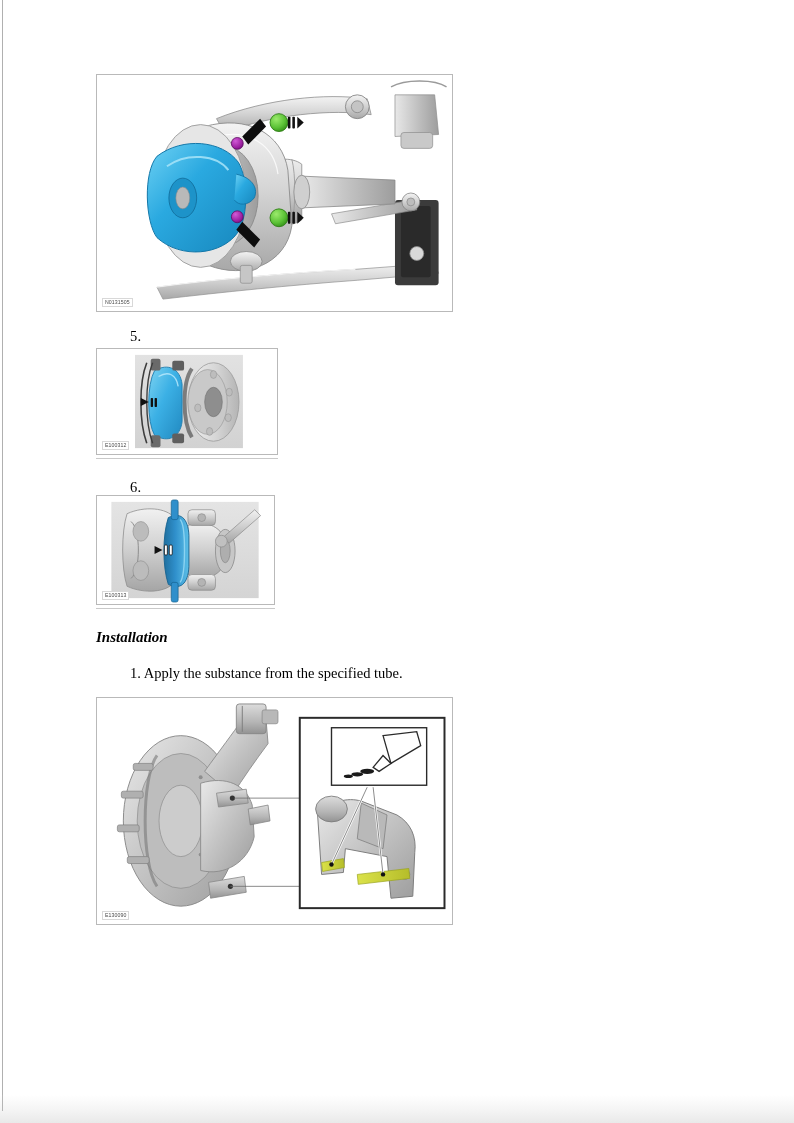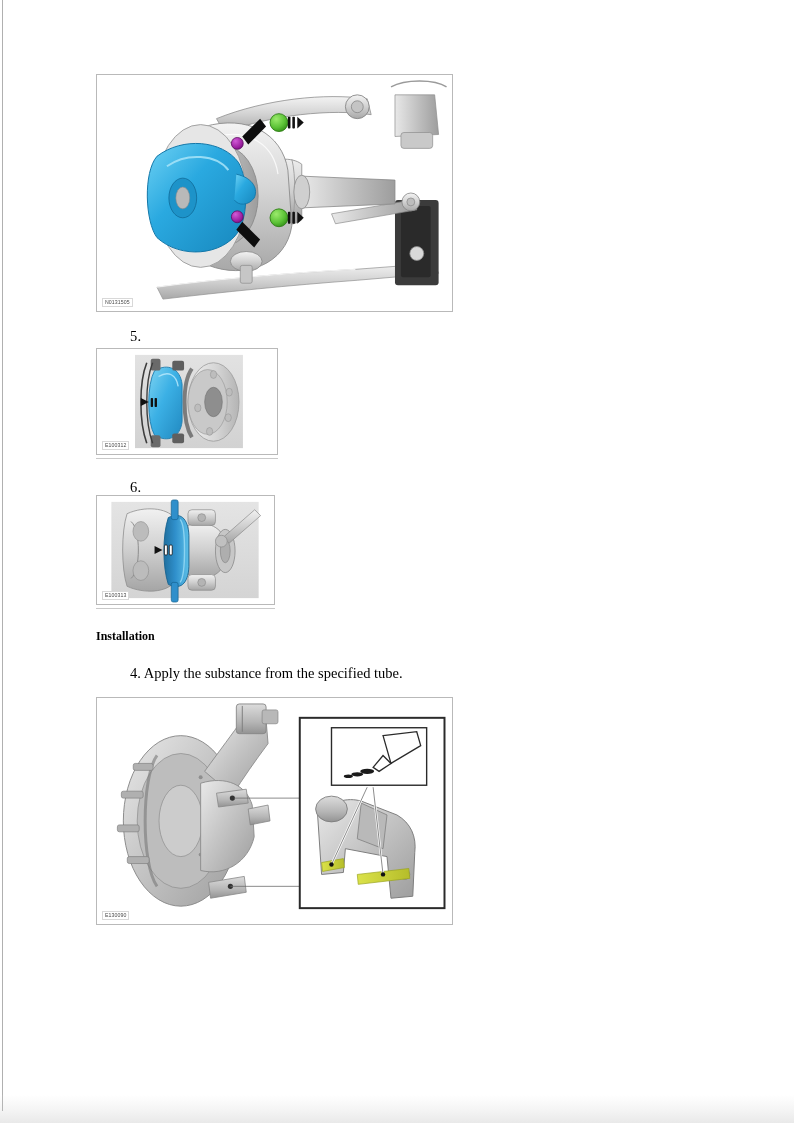--- a/index.html
+++ b/index.html
@@ -45,22 +45,23 @@
   
   .step-num {
     position: absolute;
     font-size: 14.5px;
     line-height: 1;
     letter-spacing: 0.2px;
   }
   .section-heading {
     position: absolute;
     font-weight: bold;
-    font-size: 12px;
+    font-size: 15px;
     line-height: 1;
+    font-style: italic;
   }
   .step-text {
     position: absolute;
     font-size: 14.5px;
     line-height: 1.2;
     white-space: nowrap;
   }
 
   
   .figure {
@@ -317,21 +318,21 @@
         <rect x="68" y="50" width="3" height="10" rx="0.8" fill="#ffffff" stroke="#111111" stroke-width="0.8"></rect>
         <rect x="73" y="50" width="3" height="10" rx="0.8" fill="#ffffff" stroke="#111111" stroke-width="0.8"></rect>
       </g>
     </svg>
     <div class="fig-label">E100313</div>
   </div>
   <div style="position:absolute; left:96px; top:608px; width:179px; height:1px; background:#c9c9c9;"></div>
 
   <div class="section-heading" style="left:96px; top:630px;">Installation</div>
 
-  <div class="step-text" style="left:130px; top:665px;">4. Apply the substance from the specified tube.</div>
+  <div class="step-text" style="left:130px; top:665px;">1. Apply the substance from the specified tube.</div>
 
   <div class="figure" style="left:96px; top:697px; width:357px; height:228px;">
     <svg class="fig-canvas" viewBox="0 0 357 228">
       <defs>
         <linearGradient id="giMetal" x1="0" y1="0" x2="1" y2="1">
           <stop offset="0%" stop-color="#e9e9e9"></stop>
           <stop offset="45%" stop-color="#c6c6c6"></stop>
           <stop offset="100%" stop-color="#9e9e9e"></stop>
         </linearGradient>
         <linearGradient id="giMetal2" x1="0" y1="0" x2="0" y2="1">

